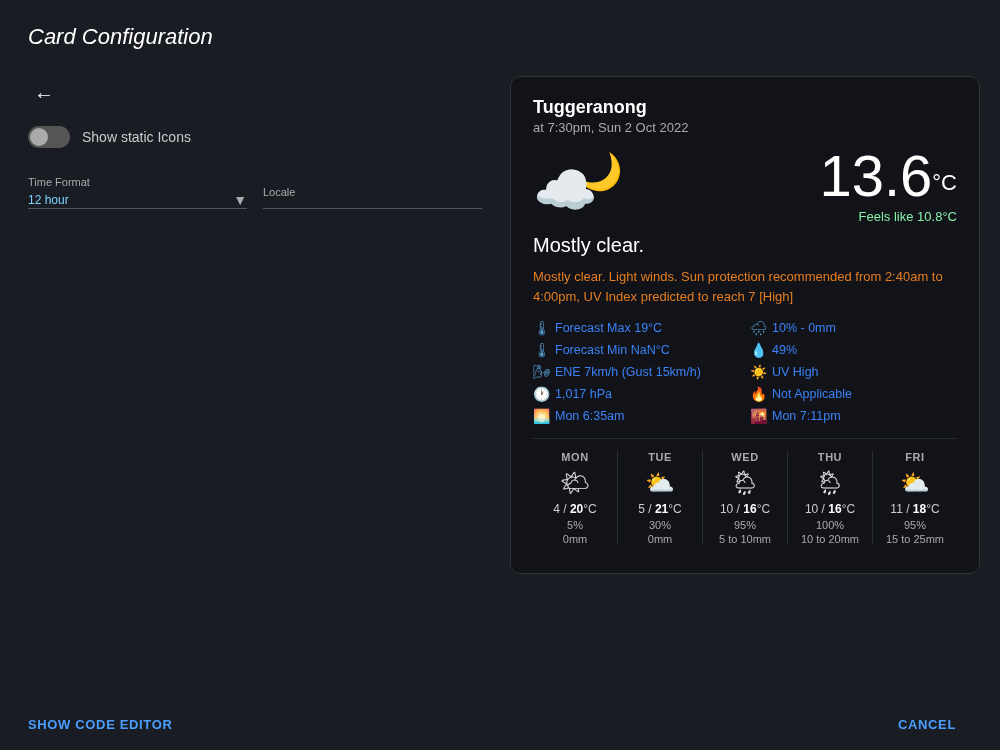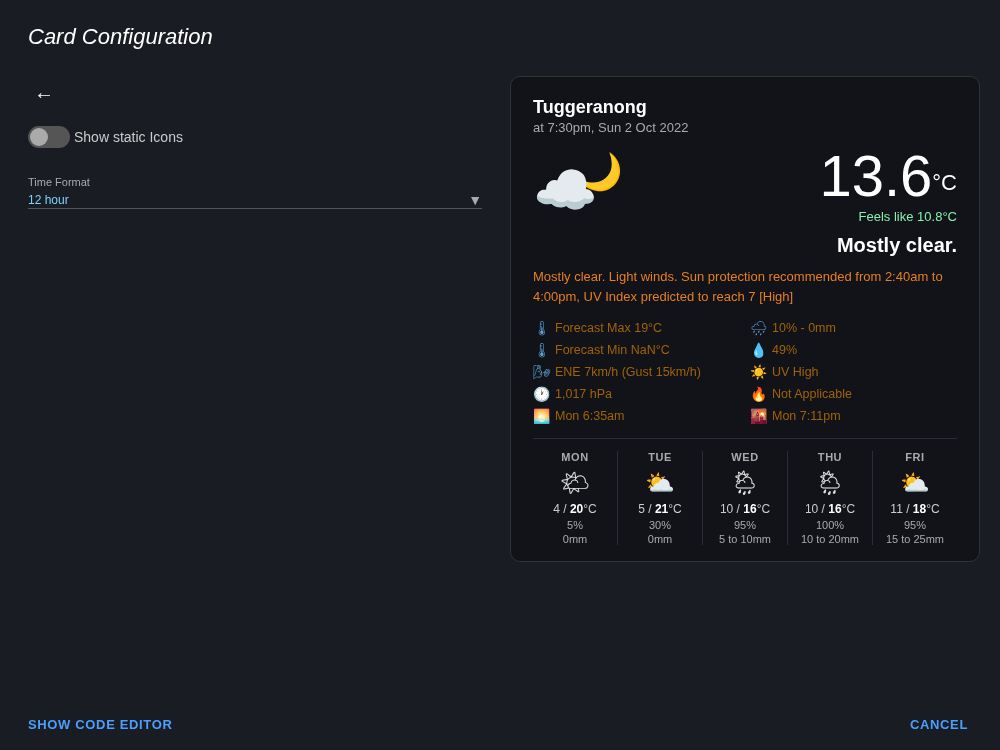--- a/index.html
+++ b/index.html
@@ -42,21 +42,21 @@
       justify-content: center;
       cursor: pointer;
       color: #ffffff;
       font-size: 20px;
       margin-bottom: 18px;
     }
 
     .toggle-row {
       display: flex;
       align-items: center;
-      gap: 4px;
+      gap: 12px;
       margin-bottom: 28px;
     }
 
     .toggle-track {
       width: 42px;
       height: 22px;
       background: #555;
       border-radius: 11px;
       position: relative;
       cursor: pointer;
@@ -114,21 +114,21 @@
       flex: 1;
       border-bottom: 1px solid #555;
       padding-bottom: 6px;
     }
 
     
     .footer {
       position: absolute;
       bottom: 0;
       left: 0;
-      right: 4px;
+      right: 16px;
       display: flex;
       justify-content: space-between;
       padding: 18px 28px;
       gap: 11px;
     }
 
     .footer-btn {
       font-size: 13px;
       font-weight: 600;
       color: #4a9eff;
@@ -143,21 +143,21 @@
       padding: 10px 24px 10px 0;
       display: flex;
       align-items: flex-start;
     }
 
     .weather-card {
       background: #111318;
       border: 1px solid #333;
       border-radius: 10px;
       width: 470px;
-      padding: 20px 22px 16px;
+      padding: 20px 22px 28px;
       color: #e0e0e0;
     }
 
     .wc-location {
       font-size: 18px;
       font-weight: 700;
       color: #fff;
       margin-bottom: 2px;
     }
 
@@ -213,23 +213,23 @@
     }
 
     .wc-feels {
       font-size: 13px;
       color: #86efac;
       text-align: right;
       margin-top: 4px;
     }
 
     .wc-condition {
-      text-align: right;
+      text-align: left;
       font-size: 20px;
-      font-weight: 700;
+      font-weight: 400;
       color: #fff;
       margin: 8px 0 10px;
     }
 
     .wc-description {
       font-size: 13px;
       color: #e67e22;
       margin-bottom: 14px;
       line-height: 1.5;
     }
@@ -252,21 +252,21 @@
     .stat-icon {
       font-size: 14px;
       color: #7fb3e8;
       width: 16px;
       text-align: center;
     }
 
     .stat-icon.orange { color: #e67e22; }
     .stat-icon.blue { color: #5ba3d9; }
 
-    .stat-label { color: #a16207; }
+    .stat-label { color: #3b82f6; }
 
     .wc-forecast {
       display: flex;
       border-top: 1px solid #2a2d35;
       padding-top: 12px;
       gap: 0;
     }
 
     .forecast-day {
       flex: 1;
@@ -333,20 +333,26 @@
 
     <div class="form-row">
       <div class="form-field">
         <div class="field-label">Time Format</div>
         <div class="field-value-row">
           <span class="field-value">12 hour</span>
           <span class="dropdown-arrow">▼</span>
         </div>
       </div>
 
+      <div class="locale-field">
+        <div class="field-label">Locale</div>
+        <div class="field-value-row">
+          <span class="field-value"></span>
+        </div>
+      </div>
     </div>
   </div>
 
   <div class="right-panel">
     <div class="weather-card">
 
       <div class="wc-location">Tuggeranong</div>
       <div class="wc-datetime">at 7:30pm, Sun 2 Oct 2022</div>
 
       <div class="wc-top">

